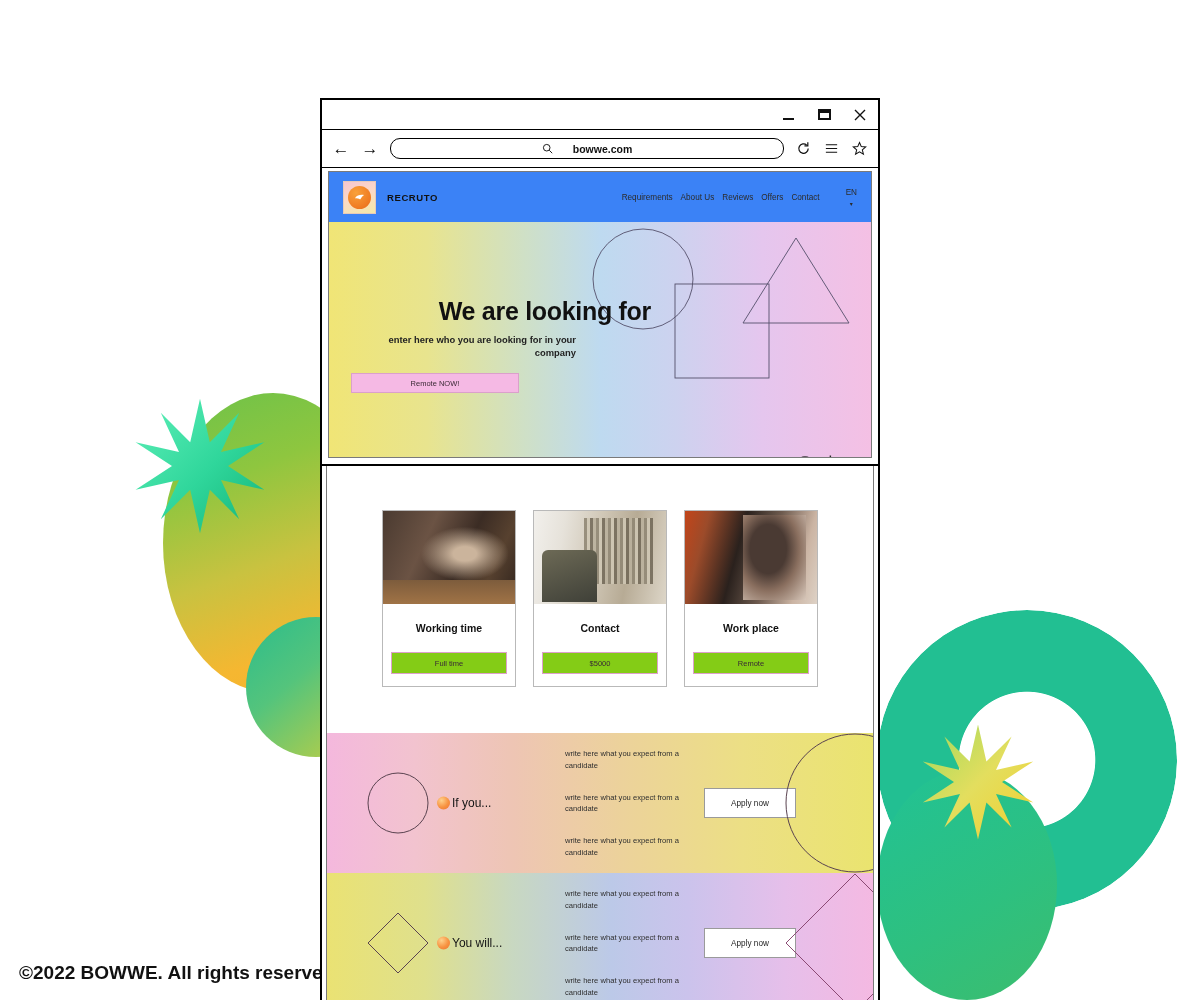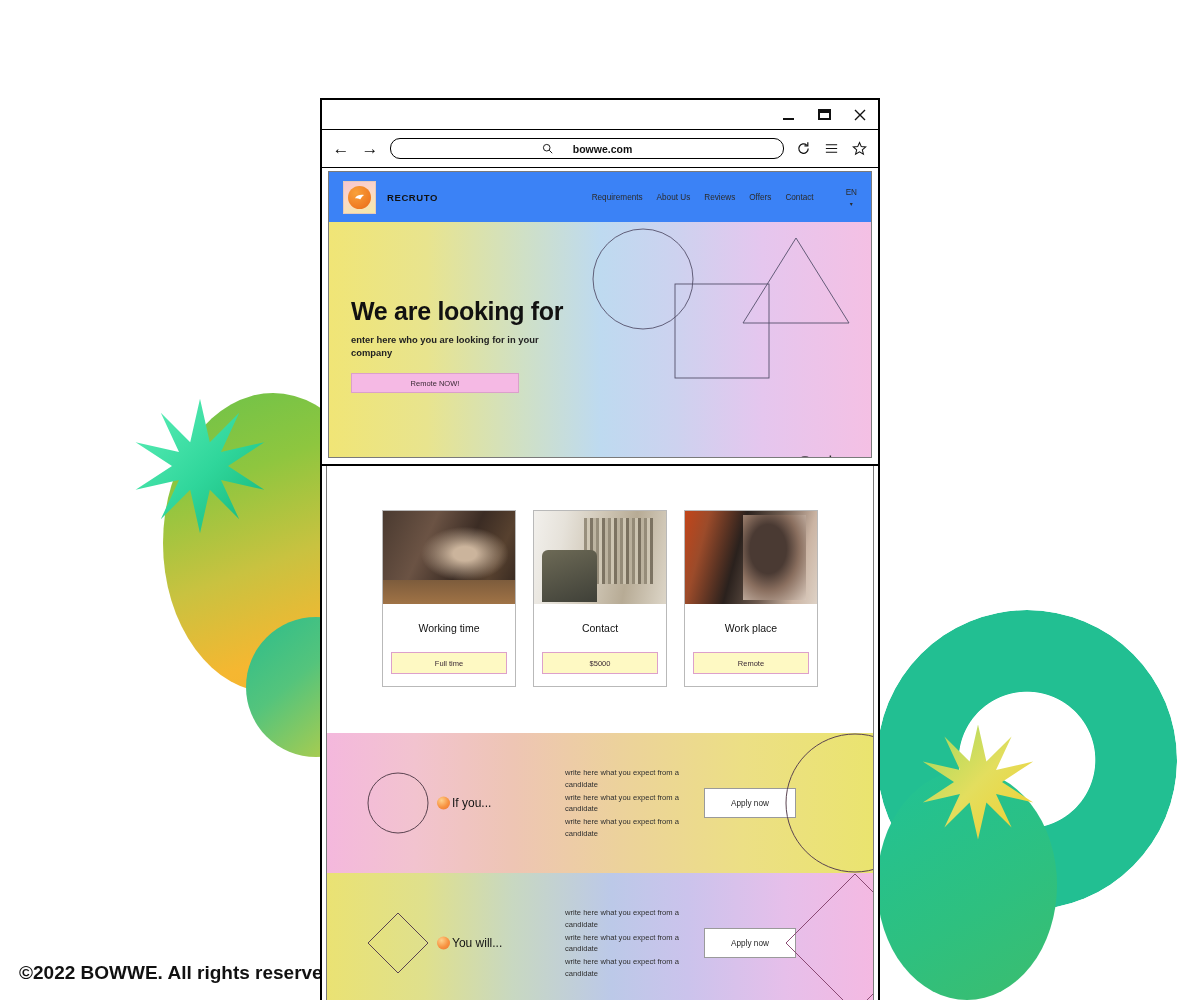--- a/index.html
+++ b/index.html
@@ -75,48 +75,48 @@
     border:1px solid #7a7a7a;box-sizing:border-box;background:#fff;overflow:hidden;}
   #site-nav{height:50px;background:#3b82f6;display:flex;align-items:center;padding:0 14px;
     box-sizing:border-box;}
   #logo-mark{width:33px;height:33px;border:1px solid #e6c9b9;box-sizing:border-box;
     background:linear-gradient(160deg,#f6c6d0 0%,#fbd9c6 45%,#f3e9a8 100%);
     display:flex;align-items:center;justify-content:center;}
   #logo-circle{width:23px;height:23px;border-radius:50%;
     background:radial-gradient(circle at 35% 30%, #f9a13a 0%, #ef7a22 70%, #e2661a 100%);
     display:flex;align-items:center;justify-content:center;}
   #brand-name{margin-left:11px;font-size:9.5px;font-weight:bold;color:#111;letter-spacing:.6px;}
-  #nav-links{margin-left:auto;display:flex;align-items:center;gap:14px;}
+  #nav-links{margin-left:auto;display:flex;align-items:center;gap:8px;}
   .nav-link{font-size:8.2px;color:#2b2b2b;}
   #lang-select{display:flex;align-items:center;gap:3px;margin-left:18px;font-size:8.2px;color:#2b2b2b;flex-direction:column;}
   .caret{font-size:6px;}
 
   #hero{position:relative;height:259px;
     background:linear-gradient(90deg,#f0e576 0%,#e8e48e 18%,#cfe0c6 36%,#bedaf0 50%,#cdd2ef 64%,#e5c6ee 80%,#f4c0e4 100%);
-    overflow:hidden;}
+    overflow:hidden;text-align:right;}
   #hero-shapes{position:absolute;right:0;top:0;width:280px;height:175px;}
   #hero-copy{position:absolute;left:22px;top:76px;width:300px;}
   #hero-title{font-size:25px;font-weight:bold;color:#111;line-height:1.08;letter-spacing:-.3px;}
   #hero-sub{margin-top:9px;font-size:9.4px;font-weight:bold;color:#222;line-height:1.35;width:225px;}
   #hero-cta{margin-top:14px;width:168px;height:20px;background:#f5b9e4;border:1px solid #dba0cb;
     box-sizing:border-box;display:flex;align-items:center;justify-content:center;
     font-size:7.5px;color:#3a2a35;}
   #hero-social{position:absolute;left:310px;bottom:15px;display:flex;align-items:center;gap:17px;}
   #social-label{font-size:6.8px;color:#3a3a3a;margin-right:24px;}
   .social-icon{width:11px;height:11px;display:flex;align-items:center;justify-content:center;
     color:#2b2b2b;font-size:9px;}
 
   
   #cards-band{background:#fff;padding:44px 0 46px;}
   #cards-row{display:flex;justify-content:center;gap:17px;}
   .card{width:134px;border:1px solid #b9b9b9;box-sizing:border-box;background:#fff;}
   .card-photo{height:93px;position:relative;overflow:hidden;}
-  .card-title{text-align:center;font-size:10.5px;font-weight:normal;color:#111;padding:18px 0 0;}
+  .card-title{text-align:center;font-size:10.5px;font-weight:bold;color:#111;padding:18px 0 0;}
   .card-pillwrap{padding:18px 8px 12px;}
-  .card-pill{height:22px;background:#fef9c3;border:1px solid #dda0cb;box-sizing:border-box;
+  .card-pill{height:22px;background:#84cc16;border:1px solid #dda0cb;box-sizing:border-box;
     display:flex;align-items:center;justify-content:center;font-size:7.5px;color:#3a2a35;}
 
   
   .photo-a{background:
      radial-gradient(ellipse at 62% 46%, #cbb49c 0 10%, transparent 38%),
      linear-gradient(115deg,#4a3a30 0%,#6b5344 32%,#3b2c24 58%,#57412f 78%,#2e221c 100%);}
   .photo-a::after{content:"";position:absolute;left:0;bottom:0;width:100%;height:26%;
      background:linear-gradient(180deg,#7d5c3c,#a07346);}
   .photo-b{background:
      linear-gradient(100deg,#f2f0ec 0%,#e6e2da 22%,#cfc6b5 48%,#b7ab95 70%,#ddd6c8 100%);}
@@ -134,21 +134,21 @@
   .banner{position:relative;height:140px;overflow:hidden;display:flex;align-items:center;}
   #banner-1{background:linear-gradient(90deg,#f4b8dd 0%,#f2c3cf 16%,#eec5b4 34%,#ecd29b 54%,#ecdf85 76%,#eae46f 100%);}
   #banner-2{background:linear-gradient(90deg,#eae273 0%,#dfe08d 18%,#c8d8c1 34%,#bcc9e8 52%,#cbc3ec 66%,#e6bfea 84%,#f4b9e2 100%);}
   .banner-shape-left{position:absolute;left:40px;top:50%;transform:translateY(-50%);}
   .banner-dot{position:absolute;left:110px;top:50%;transform:translateY(-50%);
     width:13px;height:13px;border-radius:50%;
     background:radial-gradient(circle at 35% 30%, #ffd08a 0%, #f79240 55%, #ef7230 100%);}
   .banner-heading{position:absolute;left:125px;top:50%;transform:translateY(-50%);
     font-size:12px;font-weight:normal;color:#151515;white-space:nowrap;}
   .banner-bullets{position:absolute;left:238px;top:50%;transform:translateY(-50%);
-    display:flex;flex-direction:column;gap:1px;}
+    display:flex;flex-direction:column;gap:20px;}
   .bullet{font-size:7.6px;color:#2e2e2e;line-height:1.55;width:120px;}
   .banner-btn{position:absolute;left:377px;top:50%;transform:translateY(-50%);
     width:92px;height:30px;background:#fff;border:1px solid #9a9a9a;box-sizing:border-box;
     display:flex;align-items:center;justify-content:center;font-size:8.2px;color:#1d1d1d;}
   .banner-shape-right{position:absolute;right:-52px;top:50%;transform:translateY(-50%);}
 
   #lower-frame{position:absolute;left:320px;top:466px;width:560px;height:534px;
     border-left:2px solid #000;border-right:2px solid #000;box-sizing:border-box;
     background:#fff;z-index:4;overflow:hidden;}
   #lower-inner{position:absolute;left:4px;right:4px;top:0;bottom:0;

